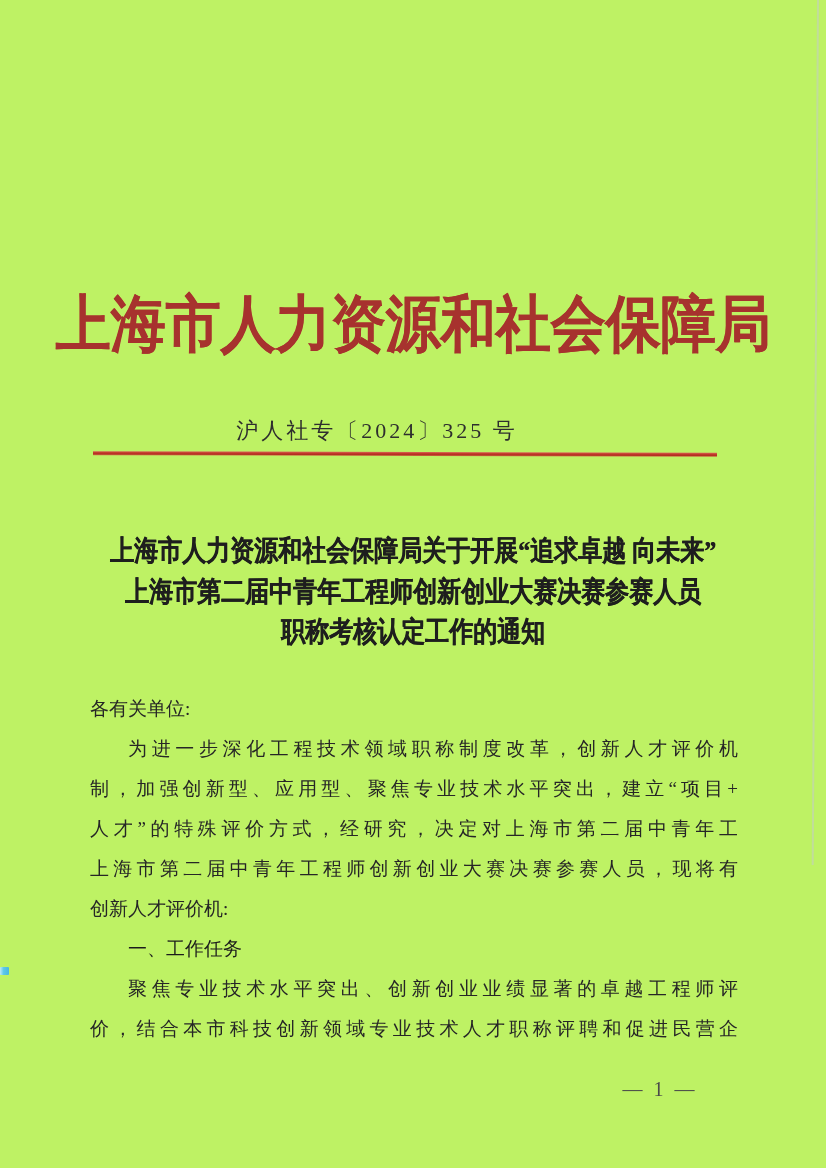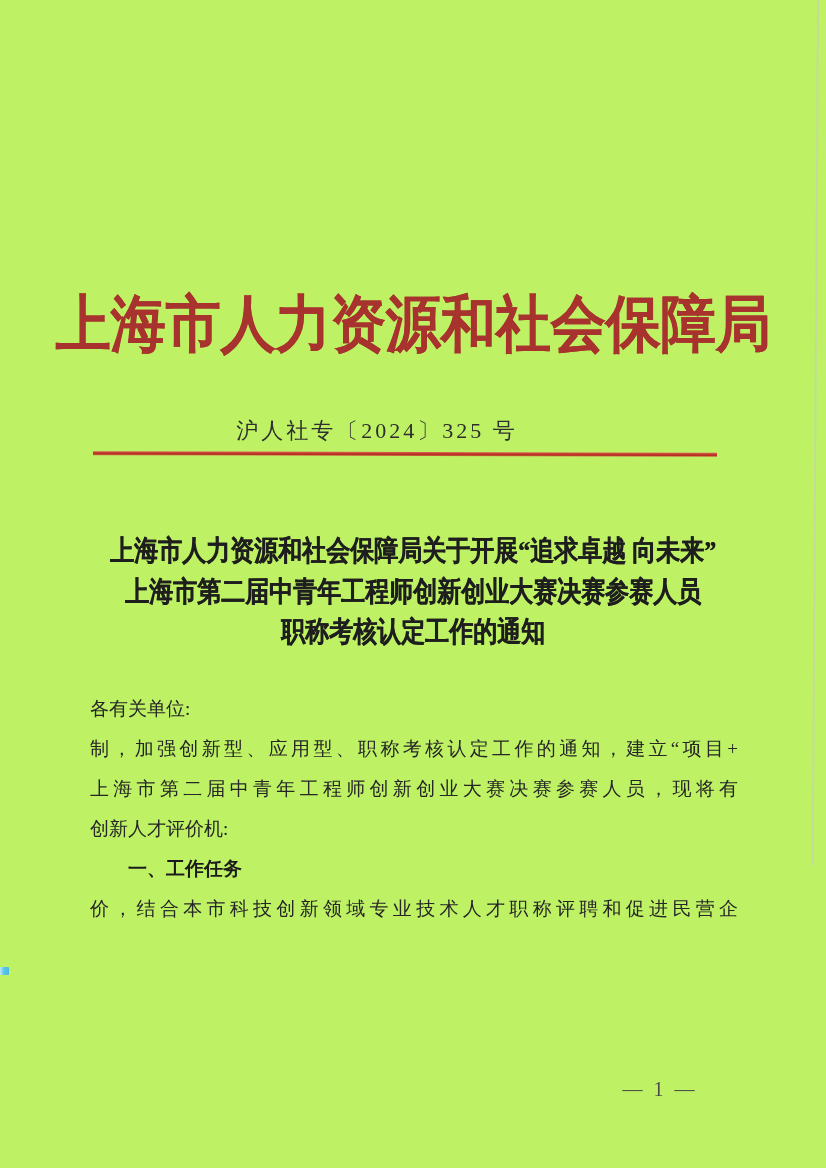--- a/index.html
+++ b/index.html
@@ -81,21 +81,21 @@
   }
   .jall {
     white-space: normal;
     text-align: justify;
     text-align-last: justify;
     text-justify: inter-character;
   }
   .indent { text-indent: 2em; }
   .heading {
     font-family: "Liberation Sans", "DejaVu Sans", sans-serif;
-    font-weight: bold;
+    font-weight: normal;
     color: #1b1b1b;
   }
 
   
   .page-number {
     position: absolute;
     top: 1078px; left: 600px; width: 120px;
     text-align: center;
     font-size: 20px;
     color: #4a4a4a;
@@ -133,24 +133,27 @@
   <div class="red-divider"></div>
 
   <div class="notice-title">
     <div class="title-line">上海市人力资源和社会保障局关于开展“追求卓越 向未来”</div>
     <div class="title-line">上海市第二届中青年工程师创新创业大赛决赛参赛人员</div>
     <div class="title-line">职称考核认定工作的通知</div>
   </div>
 
   <div class="doc-body">
     <div class="body-line">各有关单位:</div>
-    <div class="body-line jall">制，加强创新型、应用型、职称考核认定工作的通知，建立“项目+</div>
+    <div class="body-line jall indent">为进一步深化工程技术领域职称制度改革，创新人才评价机</div>
+    <div class="body-line jall">制，加强创新型、应用型、聚焦专业技术水平突出，建立“项目+</div>
+    <div class="body-line jall">人才”的特殊评价方式，经研究，决定对上海市第二届中青年工</div>
     <div class="body-line jall">上海市第二届中青年工程师创新创业大赛决赛参赛人员，现将有</div>
     <div class="body-line">创新人才评价机:</div>
     <div class="body-line heading indent">一、工作任务</div>
+    <div class="body-line jall indent">聚焦专业技术水平突出、创新创业业绩显著的卓越工程师评</div>
     <div class="body-line jall">价，结合本市科技创新领域专业技术人才职称评聘和促进民营企</div>
   </div>
 
   <div class="page-number">— 1 —</div>
 
   <div class="cyan-artifact"></div>
   <div class="page-edge-line"></div>
 
 </div>
 

